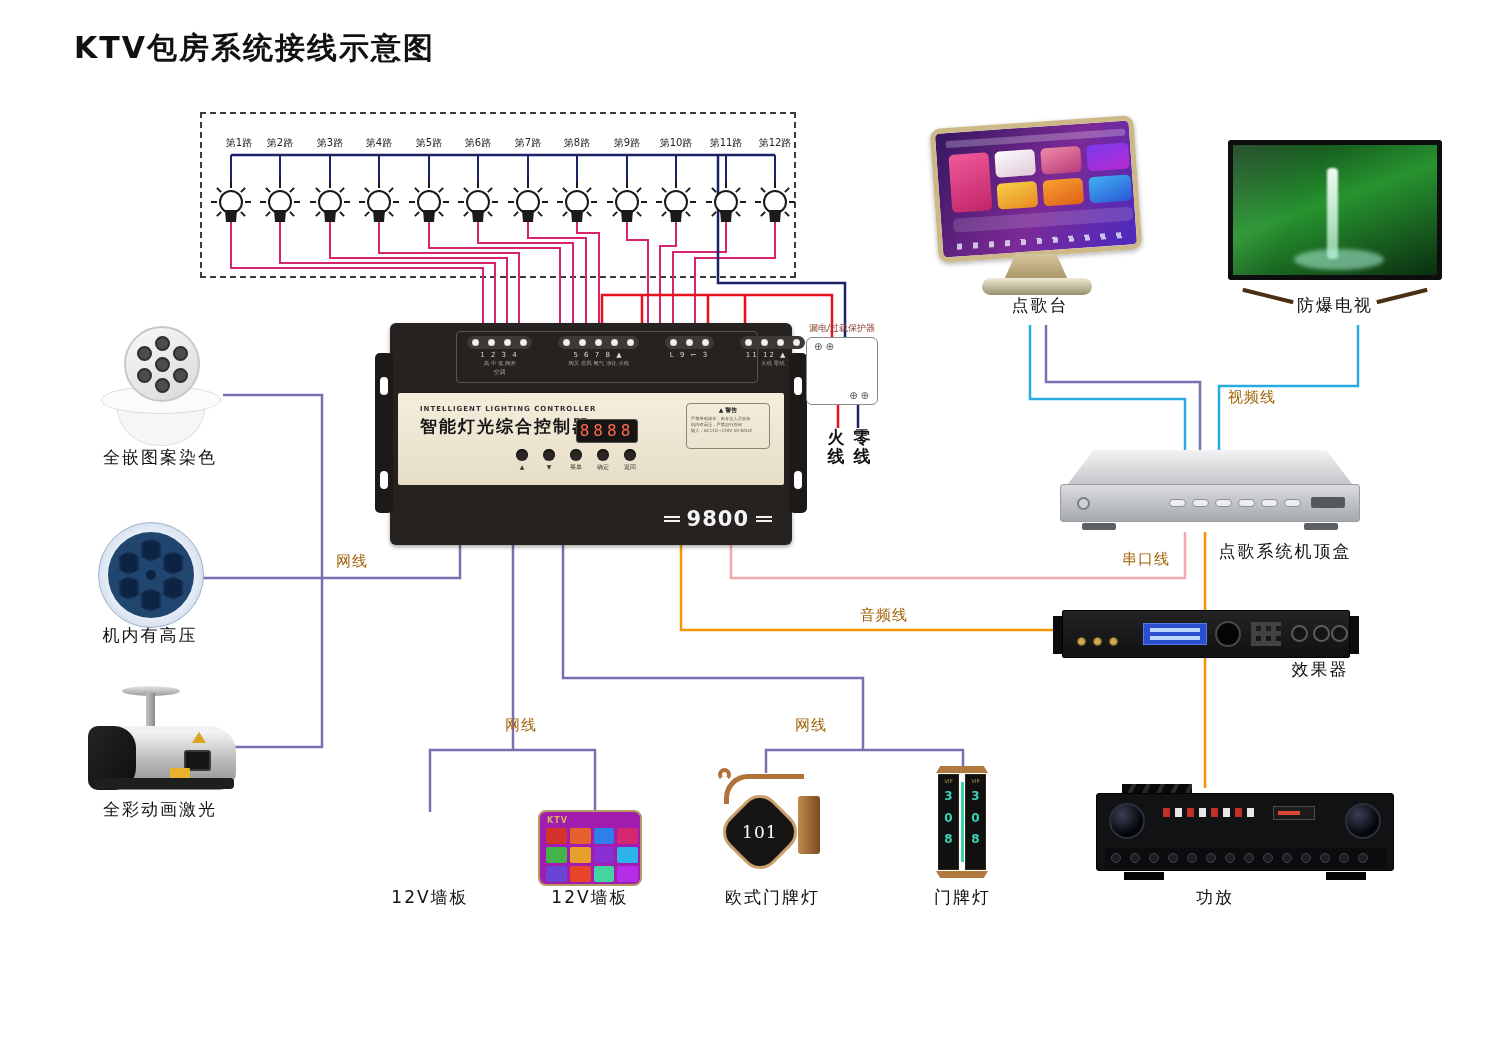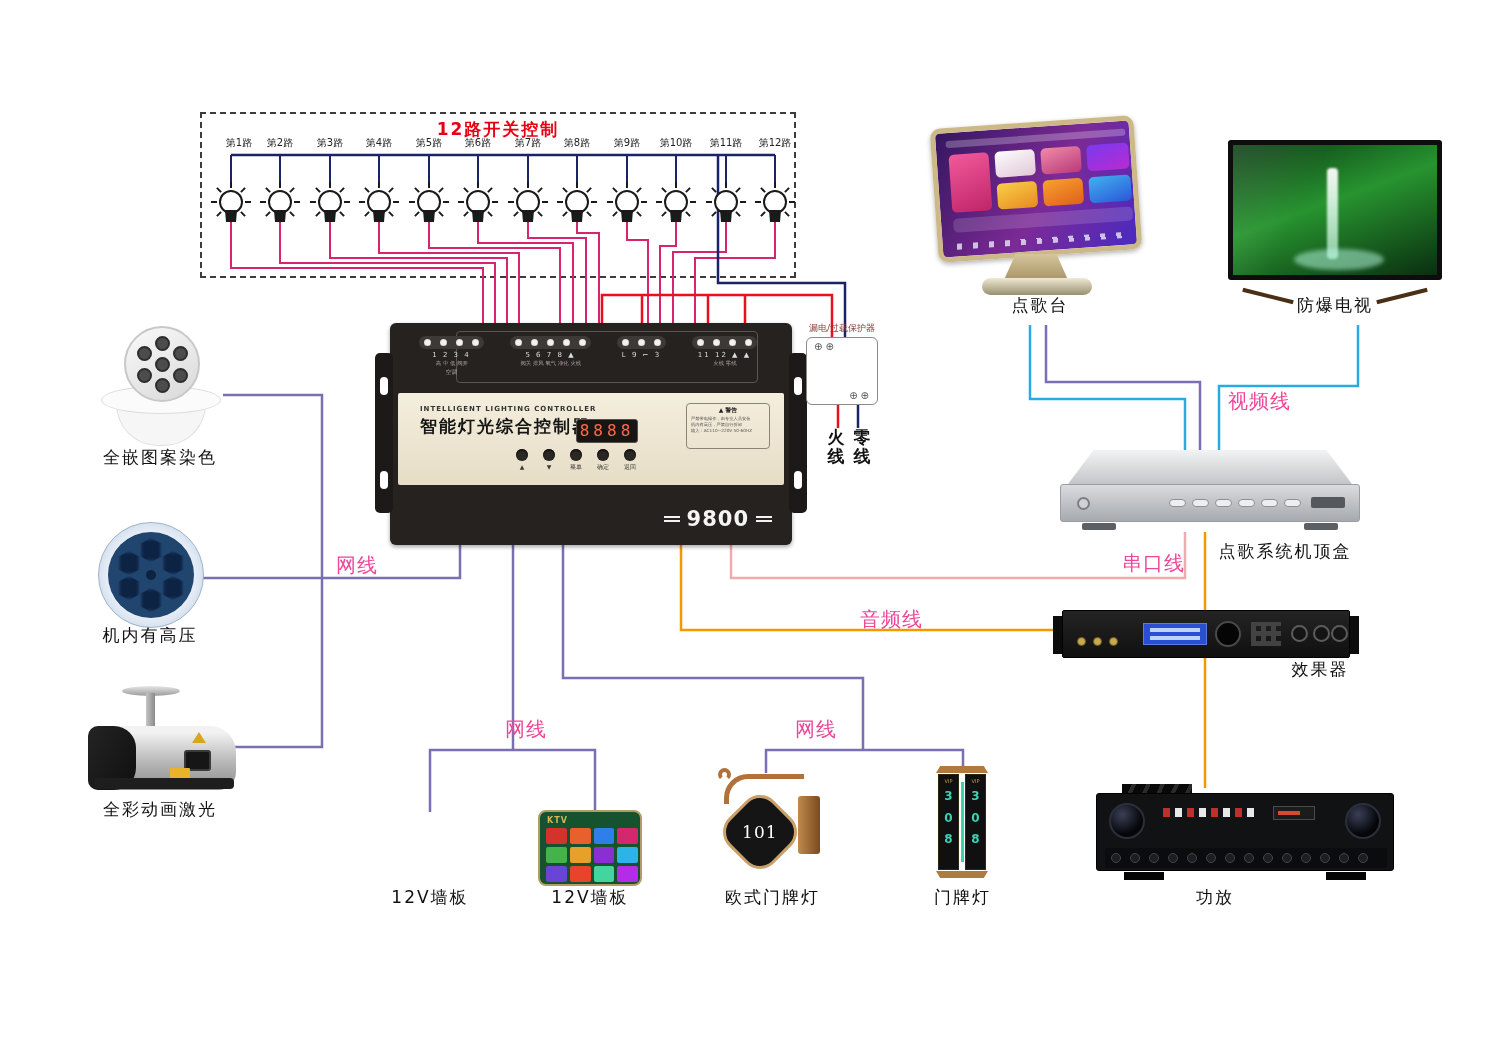--- a/index.html
+++ b/index.html
@@ -15,29 +15,29 @@
   .w2 { stroke-width:2px; }
   .w25 { stroke-width:2.5px; }
 
   
   #switchbox { left:200px; top:112px; width:596px; height:166px; border:2px dashed #3c3c3c; z-index:0; }
   #switchbox-title { left:200px; top:118px; width:596px; text-align:center; color:#e60012; font-size:17px; font-weight:700; letter-spacing:2px; z-index:2; }
   .ch { top:136px; width:44px; text-align:center; font-size:10px; color:#222; z-index:2; }
 
   
   .dev-label { text-align:center; font-size:17px; color:#111; letter-spacing:2px; font-weight:500; z-index:4; }
-  .wire-label { font-size:20px; color:#ec4899; letter-spacing:1px; z-index:2; }
+  .wire-label { font-size:15px; color:#a16207; letter-spacing:1px; z-index:2; }
 
   
   #controller { left:390px; top:323px; width:402px; height:222px; background:#262220; border-radius:6px; z-index:3; box-shadow:0 2px 4px rgba(0,0,0,.35); }
   .wing { position:absolute; width:18px; height:160px; top:30px; background:#1c1918; border-radius:5px; z-index:2; }
   .wing.l { left:-15px; } .wing.r { right:-15px; }
   .wing .hole { position:absolute; left:5px; width:8px; height:18px; background:#fff; border-radius:4px; }
   .wing .hole.t { top:24px; } .wing .hole.b { bottom:24px; }
-  #tstrip { position:absolute; left:66px; top:8px; width:302px; height:52px; border:1px solid #5a554f; border-radius:4px; display:flex; gap:26px; padding:4px 0 0 10px;justify-content:flex-end; }
+  #tstrip { position:absolute; left:66px; top:8px; width:302px; height:52px; border:1px solid #5a554f; border-radius:4px; display:flex; gap:26px; padding:4px 0 0 10px; }
   .tgroup { display:flex; flex-direction:column; align-items:center; }
   .tdots { background:#3d3934; border-radius:8px; padding:3px 5px; display:flex; gap:9px; }
   .tdot { width:7px; height:7px; border-radius:50%; background:#f2f2ee; box-shadow:inset 0 0 1px #777; }
   .tnums { font-size:7px; color:#ddd; letter-spacing:2px; margin-top:2px; white-space:nowrap; }
   .tsub { font-size:6px; color:#a8a39b; white-space:nowrap; transform:scale(.9); }
   .ttag { font-size:6px; color:#a8a39b; }
   #cpanel { position:absolute; left:8px; top:70px; width:386px; height:92px; background:linear-gradient(180deg,#f4eedd,#e6ddc6); border-radius:2px; }
   #brand-en { position:absolute; left:22px; top:12px; font-size:7px; font-weight:700; color:#333; letter-spacing:1px; }
   #brand-cn { position:absolute; left:22px; top:22px; font-size:17px; font-weight:800; color:#151515; letter-spacing:2px; }
   #cdisplay { position:absolute; left:178px; top:26px; width:62px; height:24px; background:#181614; border-radius:3px; border:1px solid #55504a; color:#ff6a4a; font-family:"DejaVu Sans Mono",monospace; font-size:16px; letter-spacing:4px; text-align:center; line-height:22px; }
@@ -134,21 +134,21 @@
   #amp .btnrow i { width:7px; height:9px; background:#e8e8e8; }
   #amp .btnrow i:nth-child(odd) { background:#c03028; }
   #amp .disp { position:absolute; left:176px; top:12px; width:42px; height:14px; background:#1c1c1c; border:1px solid #4a4a4a; }
   #amp .disp i { position:absolute; left:4px; top:4px; width:22px; height:4px; background:#d84a30; }
   #amp .lower { position:absolute; left:8px; top:54px; width:282px; height:20px; display:flex; align-items:center; gap:9px; padding-left:6px; background:#0b0c0e; border-radius:2px; }
   #amp .lower i { width:10px; height:10px; border-radius:50%; background:#1d1e22; border:1px solid #43454c; flex:none; }
   #amp .foot { position:absolute; bottom:0; width:40px; height:8px; background:#050505; }
   #amp .foot.l { left:28px; } #amp .foot.r { right:28px; }
 
   
-  .wpanel { width:104px; height:76px; border:2px solid #b49a63; border-radius:8px; background:#14532d; z-index:3; overflow:hidden; }
+  .wpanel { width:104px; height:76px; border:2px solid #b49a63; border-radius:8px; background:#a21caf; z-index:3; overflow:hidden; }
   #panel1 { left:376px; top:810px; }
   #panel1 .gauge { position:absolute; top:14px; width:26px; height:22px; background:#2c6bd4; opacity:.85; }
   #panel1 .gauge.l { left:8px; transform:skewY(-12deg); } #panel1 .gauge.r { right:8px; transform:skewY(12deg); }
   #panel1 .disc { position:absolute; left:36px; top:12px; width:28px; height:28px; border-radius:50%; background:radial-gradient(circle,#4a8cf0,#1a3c8c); color:#fff; font-size:8px; font-weight:700; text-align:center; line-height:28px; }
   #panel1 .icons { position:absolute; left:10px; bottom:7px; width:80px; height:6px; background:repeating-linear-gradient(90deg,#caa27a 0 4px,transparent 4px 12px); }
   #panel1 .top { position:absolute; left:10px; top:4px; width:80px; height:5px; background:repeating-linear-gradient(90deg,#8a5a5a 0 4px,transparent 4px 14px); }
   #panel2 { left:538px; top:810px; }
   #panel2 .brand { position:absolute; left:7px; top:4px; font-size:8px; font-weight:800; color:#d8b45a; letter-spacing:1px; }
   #panel2 .tiles { position:absolute; left:6px; top:16px; width:92px; height:54px; display:grid; grid-template-columns:repeat(4,1fr); grid-template-rows:repeat(3,1fr); gap:3px; }
   #panel2 .tiles i { border-radius:2px; }
@@ -178,20 +178,21 @@
   #legend { left:343px; top:945px; width:856px; height:66px; border:2px dashed #777; display:flex; align-items:center; justify-content:space-evenly; z-index:3; background:#fff; }
   .leg-item { display:flex; align-items:center; gap:6px; }
   .leg-item .lab { font-size:17px; color:#111; letter-spacing:3px; }
   .leg-item .sw { width:34px; height:18px; border-radius:1px; }
 </style>
 </head>
 <body>
 
 <div id="canvas">
 
+  <div id="title" class="abs">KTV包房系统接线示意图</div>
 
   <svg id="wires" class="abs" viewBox="0 0 1500 1050">
     <defs>
       <g id="bulb">
         <g stroke="#1a1a1a" stroke-width="2">
           <line x1="0" y1="-20" x2="0" y2="-14"></line>
           <line x1="14.1" y1="-14.1" x2="9.9" y2="-9.9"></line>
           <line x1="20" y1="0" x2="14" y2="0"></line>
           <line x1="14.1" y1="14.1" x2="9.9" y2="9.9"></line>
           <line x1="-14.1" y1="-14.1" x2="-9.9" y2="-9.9"></line>
@@ -249,21 +250,20 @@
     <use href="#bulb" x="478" y="202"></use>
     <use href="#bulb" x="528" y="202"></use>
     <use href="#bulb" x="577" y="202"></use>
     <use href="#bulb" x="627" y="202"></use>
     <use href="#bulb" x="676" y="202"></use>
     <use href="#bulb" x="726" y="202"></use>
     <use href="#bulb" x="775" y="202"></use>
   </svg>
 
   <div id="switchbox" class="abs"></div>
-  <div id="switchbox-title" class="abs">12路开关控制</div>
   <div class="abs ch" style="left:217px">第1路</div>
   <div class="abs ch" style="left:258px">第2路</div>
   <div class="abs ch" style="left:308px">第3路</div>
   <div class="abs ch" style="left:357px">第4路</div>
   <div class="abs ch" style="left:407px">第5路</div>
   <div class="abs ch" style="left:456px">第6路</div>
   <div class="abs ch" style="left:506px">第7路</div>
   <div class="abs ch" style="left:555px">第8路</div>
   <div class="abs ch" style="left:605px">第9路</div>
   <div class="abs ch" style="left:654px">第10路</div>

